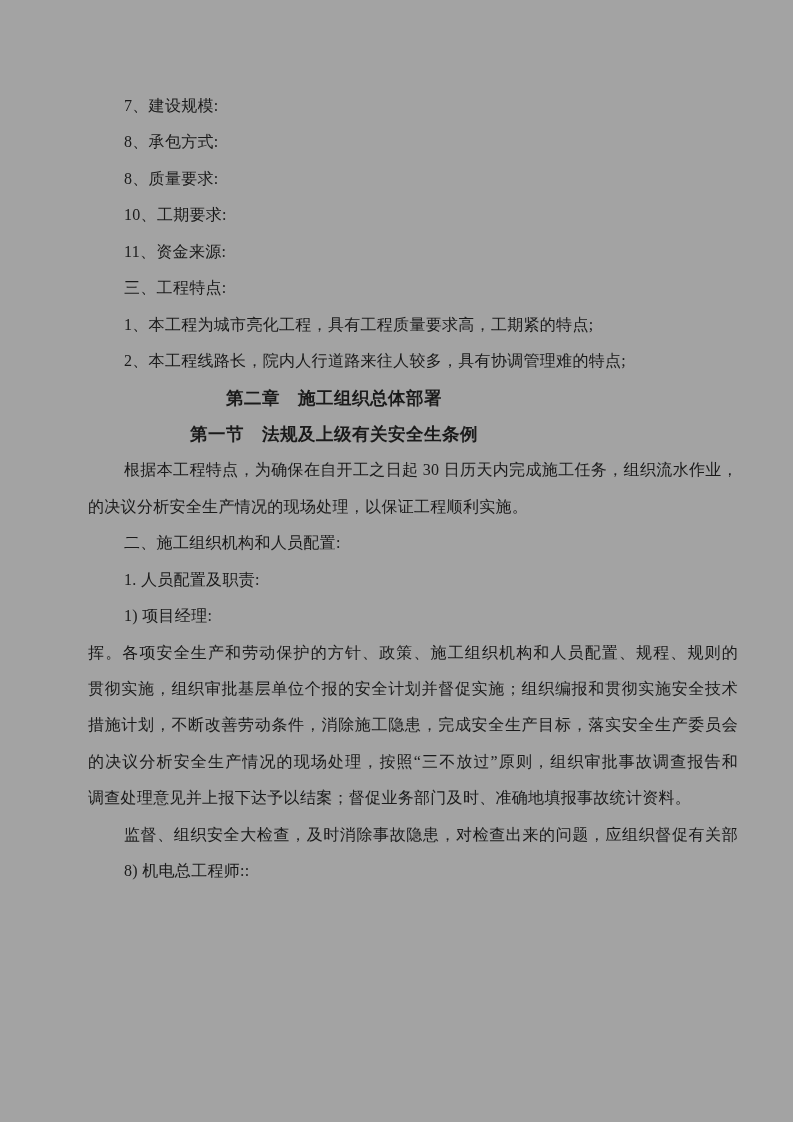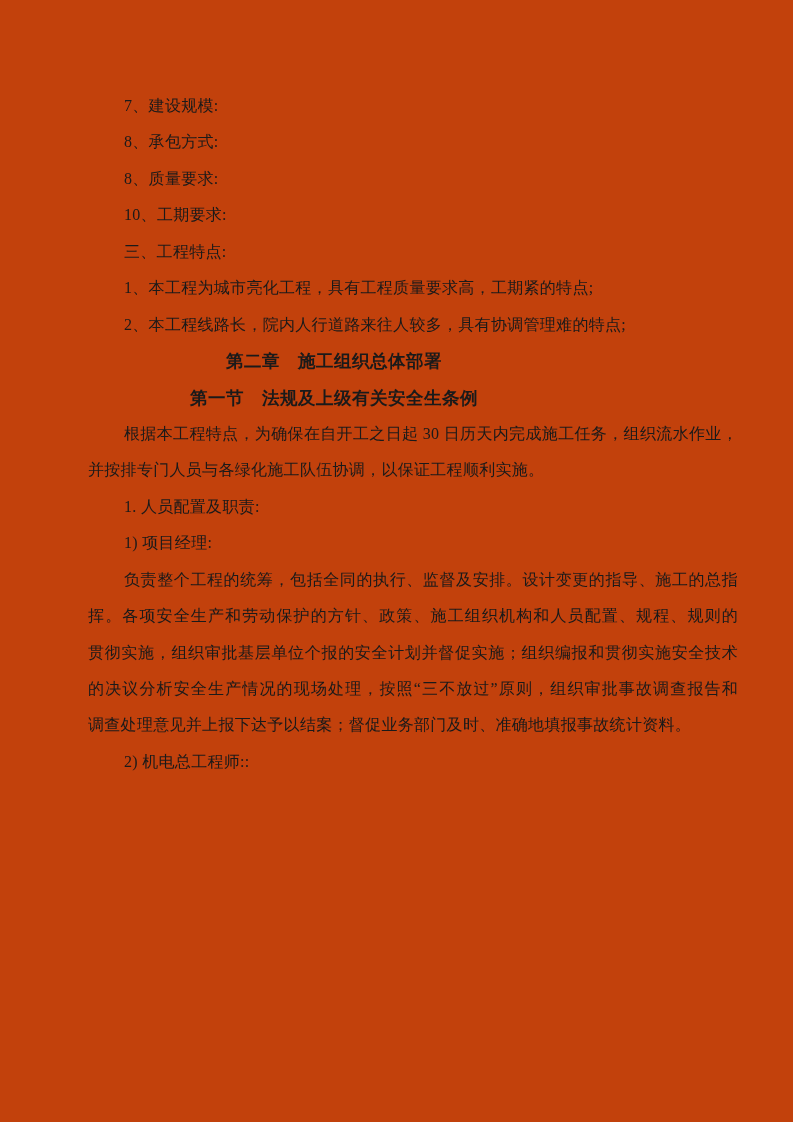--- a/index.html
+++ b/index.html
@@ -1,20 +1,20 @@
 <!DOCTYPE html>
 <html><head>
 <meta charset="utf-8">
 <style>
   html, body { margin: 0; padding: 0; background: #ffffff; }
   .page {
     position: relative;
     width: 793px;
     height: 1122px;
-    background: #c2410c;
+    background: #a3a3a3;
     overflow: hidden;
     color: #1a1a1a;
     font-family: "Liberation Serif", "DejaVu Serif", serif;
   }
   .content {
     position: absolute;
     left: 88px;
     top: 88px;
     width: 650px;
   }
@@ -46,29 +46,32 @@
 </style>
 </head>
 <body>
 
 <div class="page">
   <div class="content">
     <div class="line ind">7、建设规模:</div>
     <div class="line ind">8、承包方式:</div>
     <div class="line ind">8、质量要求:</div>
     <div class="line ind">10、工期要求:</div>
+    <div class="line ind">11、资金来源:</div>
     <div class="line ind">三、工程特点:</div>
     <div class="line ind">1、本工程为城市亮化工程，具有工程质量要求高，工期紧的特点;</div>
     <div class="line ind">2、本工程线路长，院内人行道路来往人较多，具有协调管理难的特点;</div>
     <div class="line heading">第二章　施工组织总体部署</div>
     <div class="line heading">第一节　法规及上级有关安全生条例</div>
     <div class="line ind fill">根据本工程特点，为确保在自开工之日起 30 日历天内完成施工任务，组织流水作业，</div>
-    <div class="line">并按排专门人员与各绿化施工队伍协调，以保证工程顺利实施。</div>
+    <div class="line">的决议分析安全生产情况的现场处理，以保证工程顺利实施。</div>
+    <div class="line ind">二、施工组织机构和人员配置:</div>
     <div class="line ind">1. 人员配置及职责:</div>
     <div class="line ind">1) 项目经理:</div>
-    <div class="line ind fill">负责整个工程的统筹，包括全同的执行、监督及安排。设计变更的指导、施工的总指</div>
     <div class="line fill">挥。各项安全生产和劳动保护的方针、政策、施工组织机构和人员配置、规程、规则的</div>
     <div class="line fill">贯彻实施，组织审批基层单位个报的安全计划并督促实施；组织编报和贯彻实施安全技术</div>
+    <div class="line fill">措施计划，不断改善劳动条件，消除施工隐患，完成安全生产目标，落实安全生产委员会</div>
     <div class="line fill">的决议分析安全生产情况的现场处理，按照“三不放过”原则，组织审批事故调查报告和</div>
     <div class="line">调查处理意见并上报下达予以结案；督促业务部门及时、准确地填报事故统计资料。</div>
-    <div class="line ind">2) 机电总工程师::</div>
+    <div class="line ind fill">监督、组织安全大检查，及时消除事故隐患，对检查出来的问题，应组织督促有关部</div>
+    <div class="line ind">8) 机电总工程师::</div>
   </div>
 </div>
 
 </body></html>

